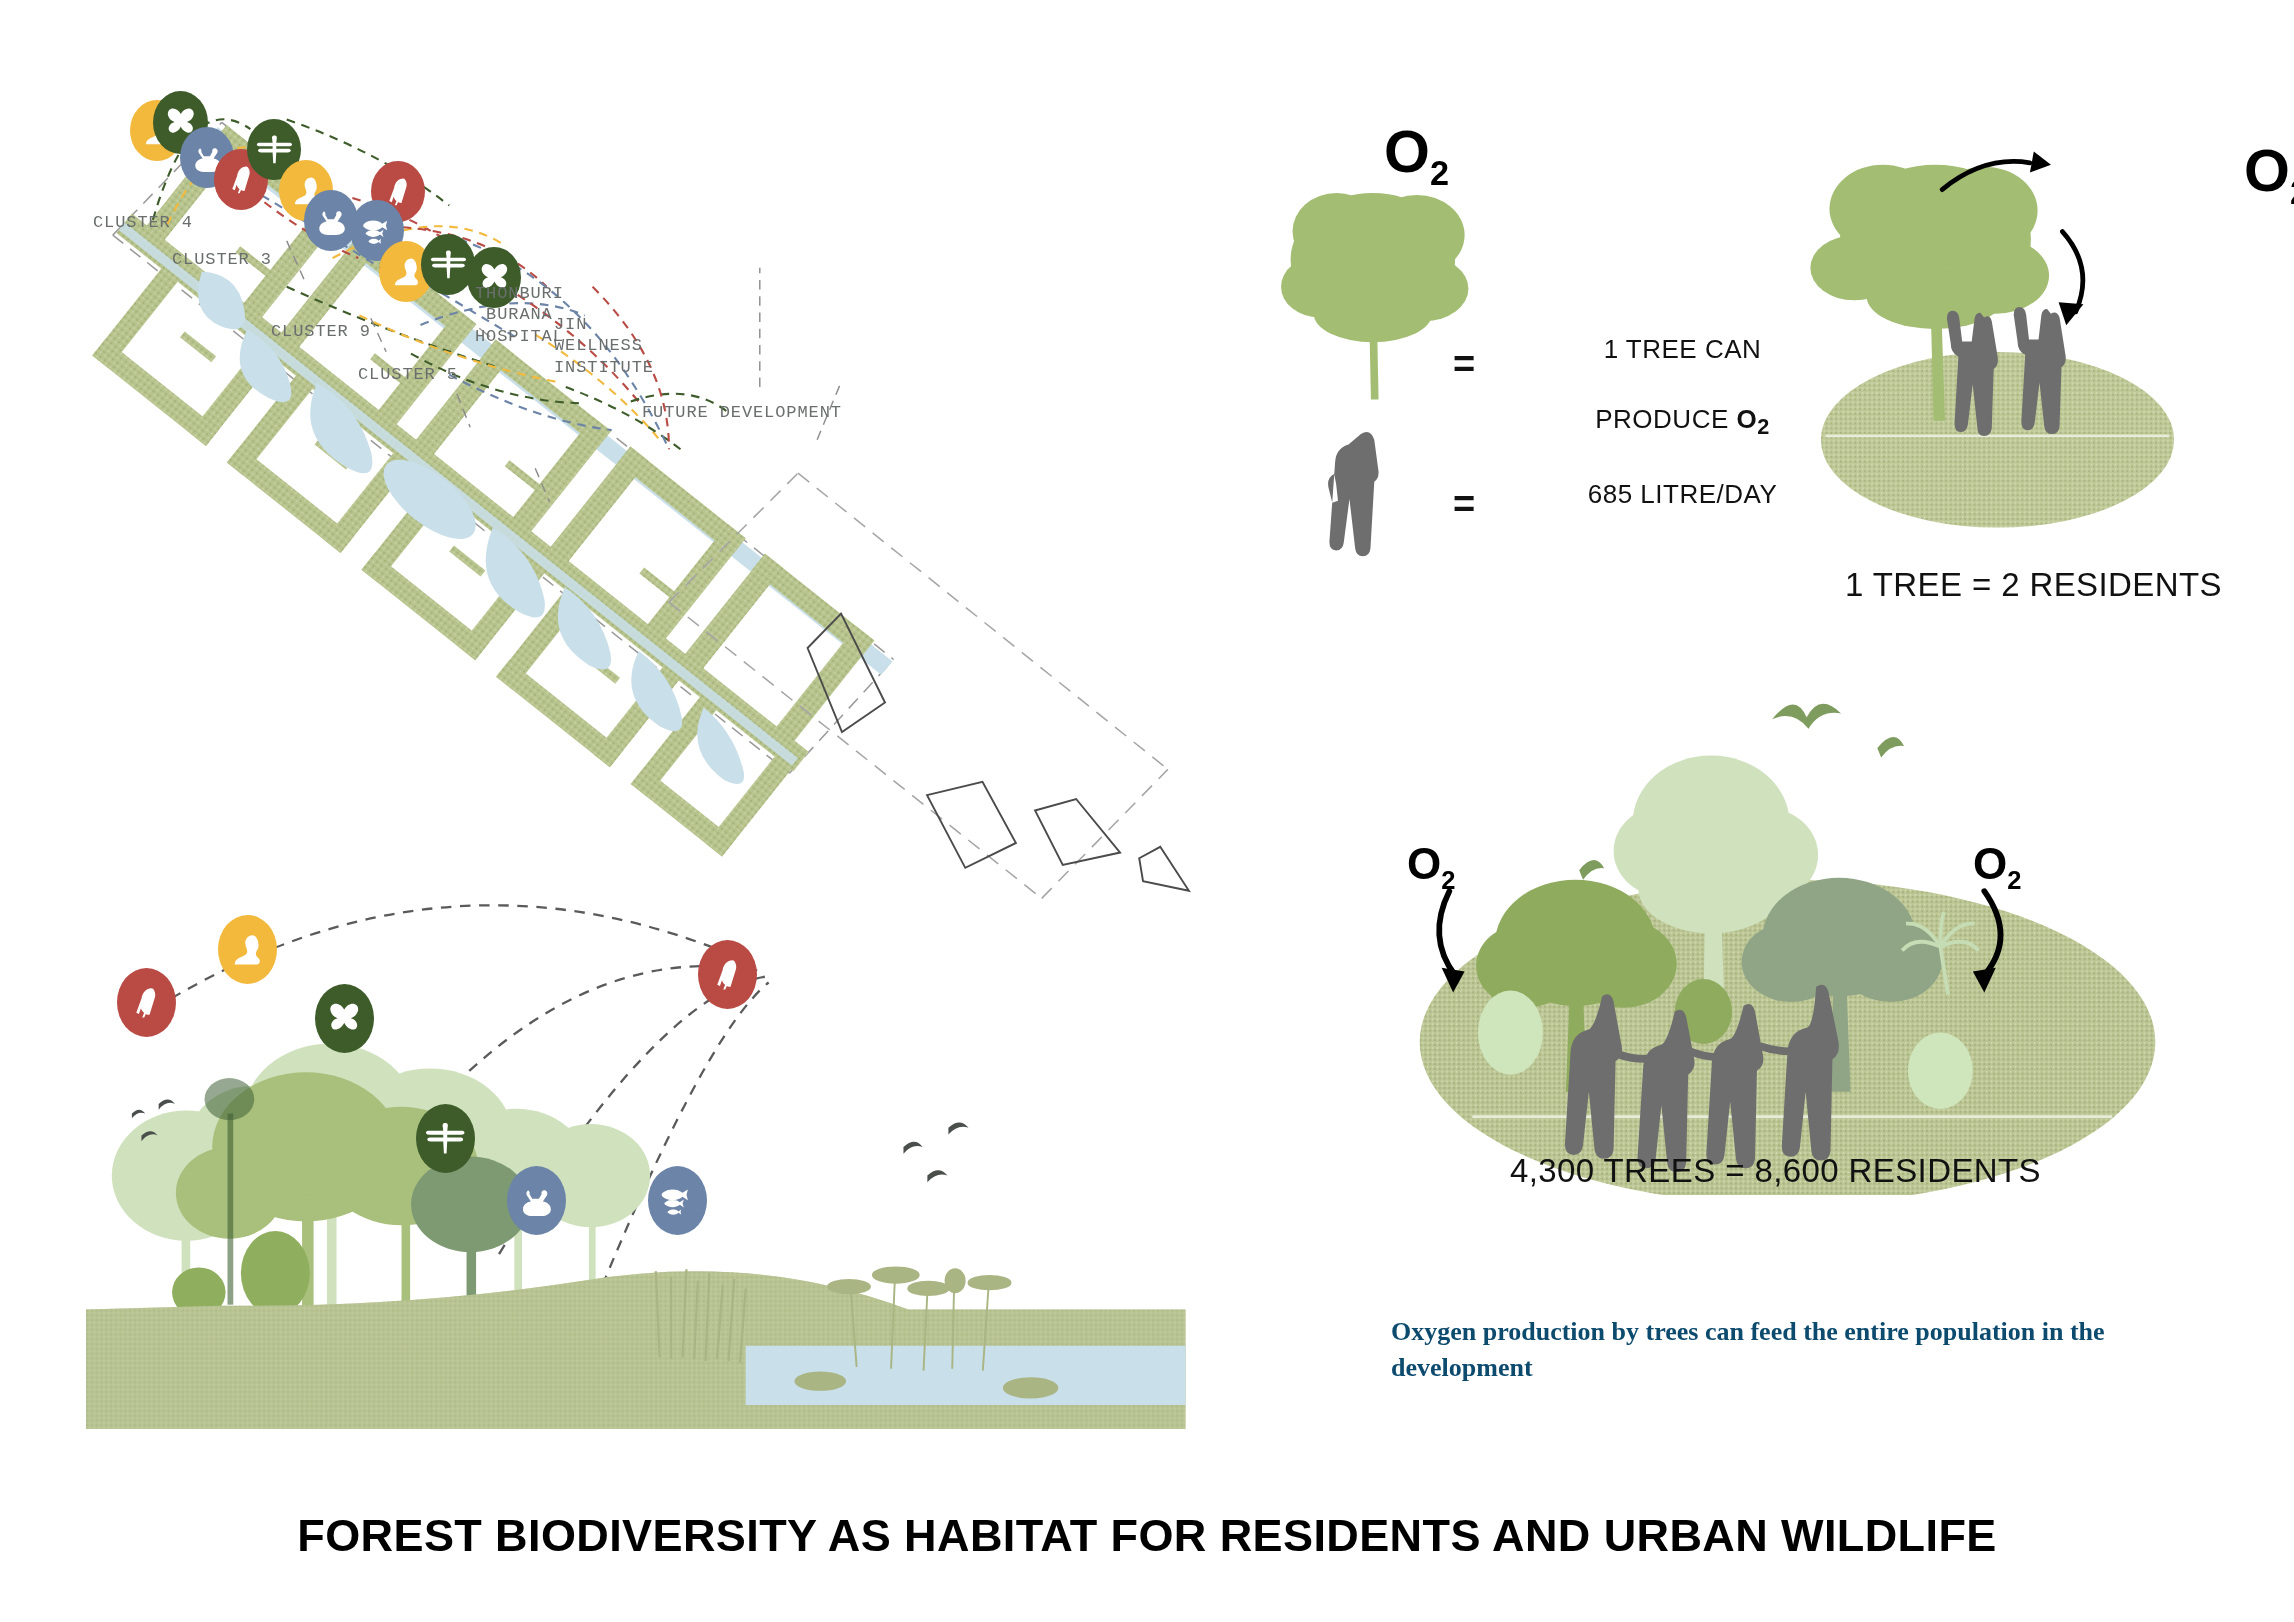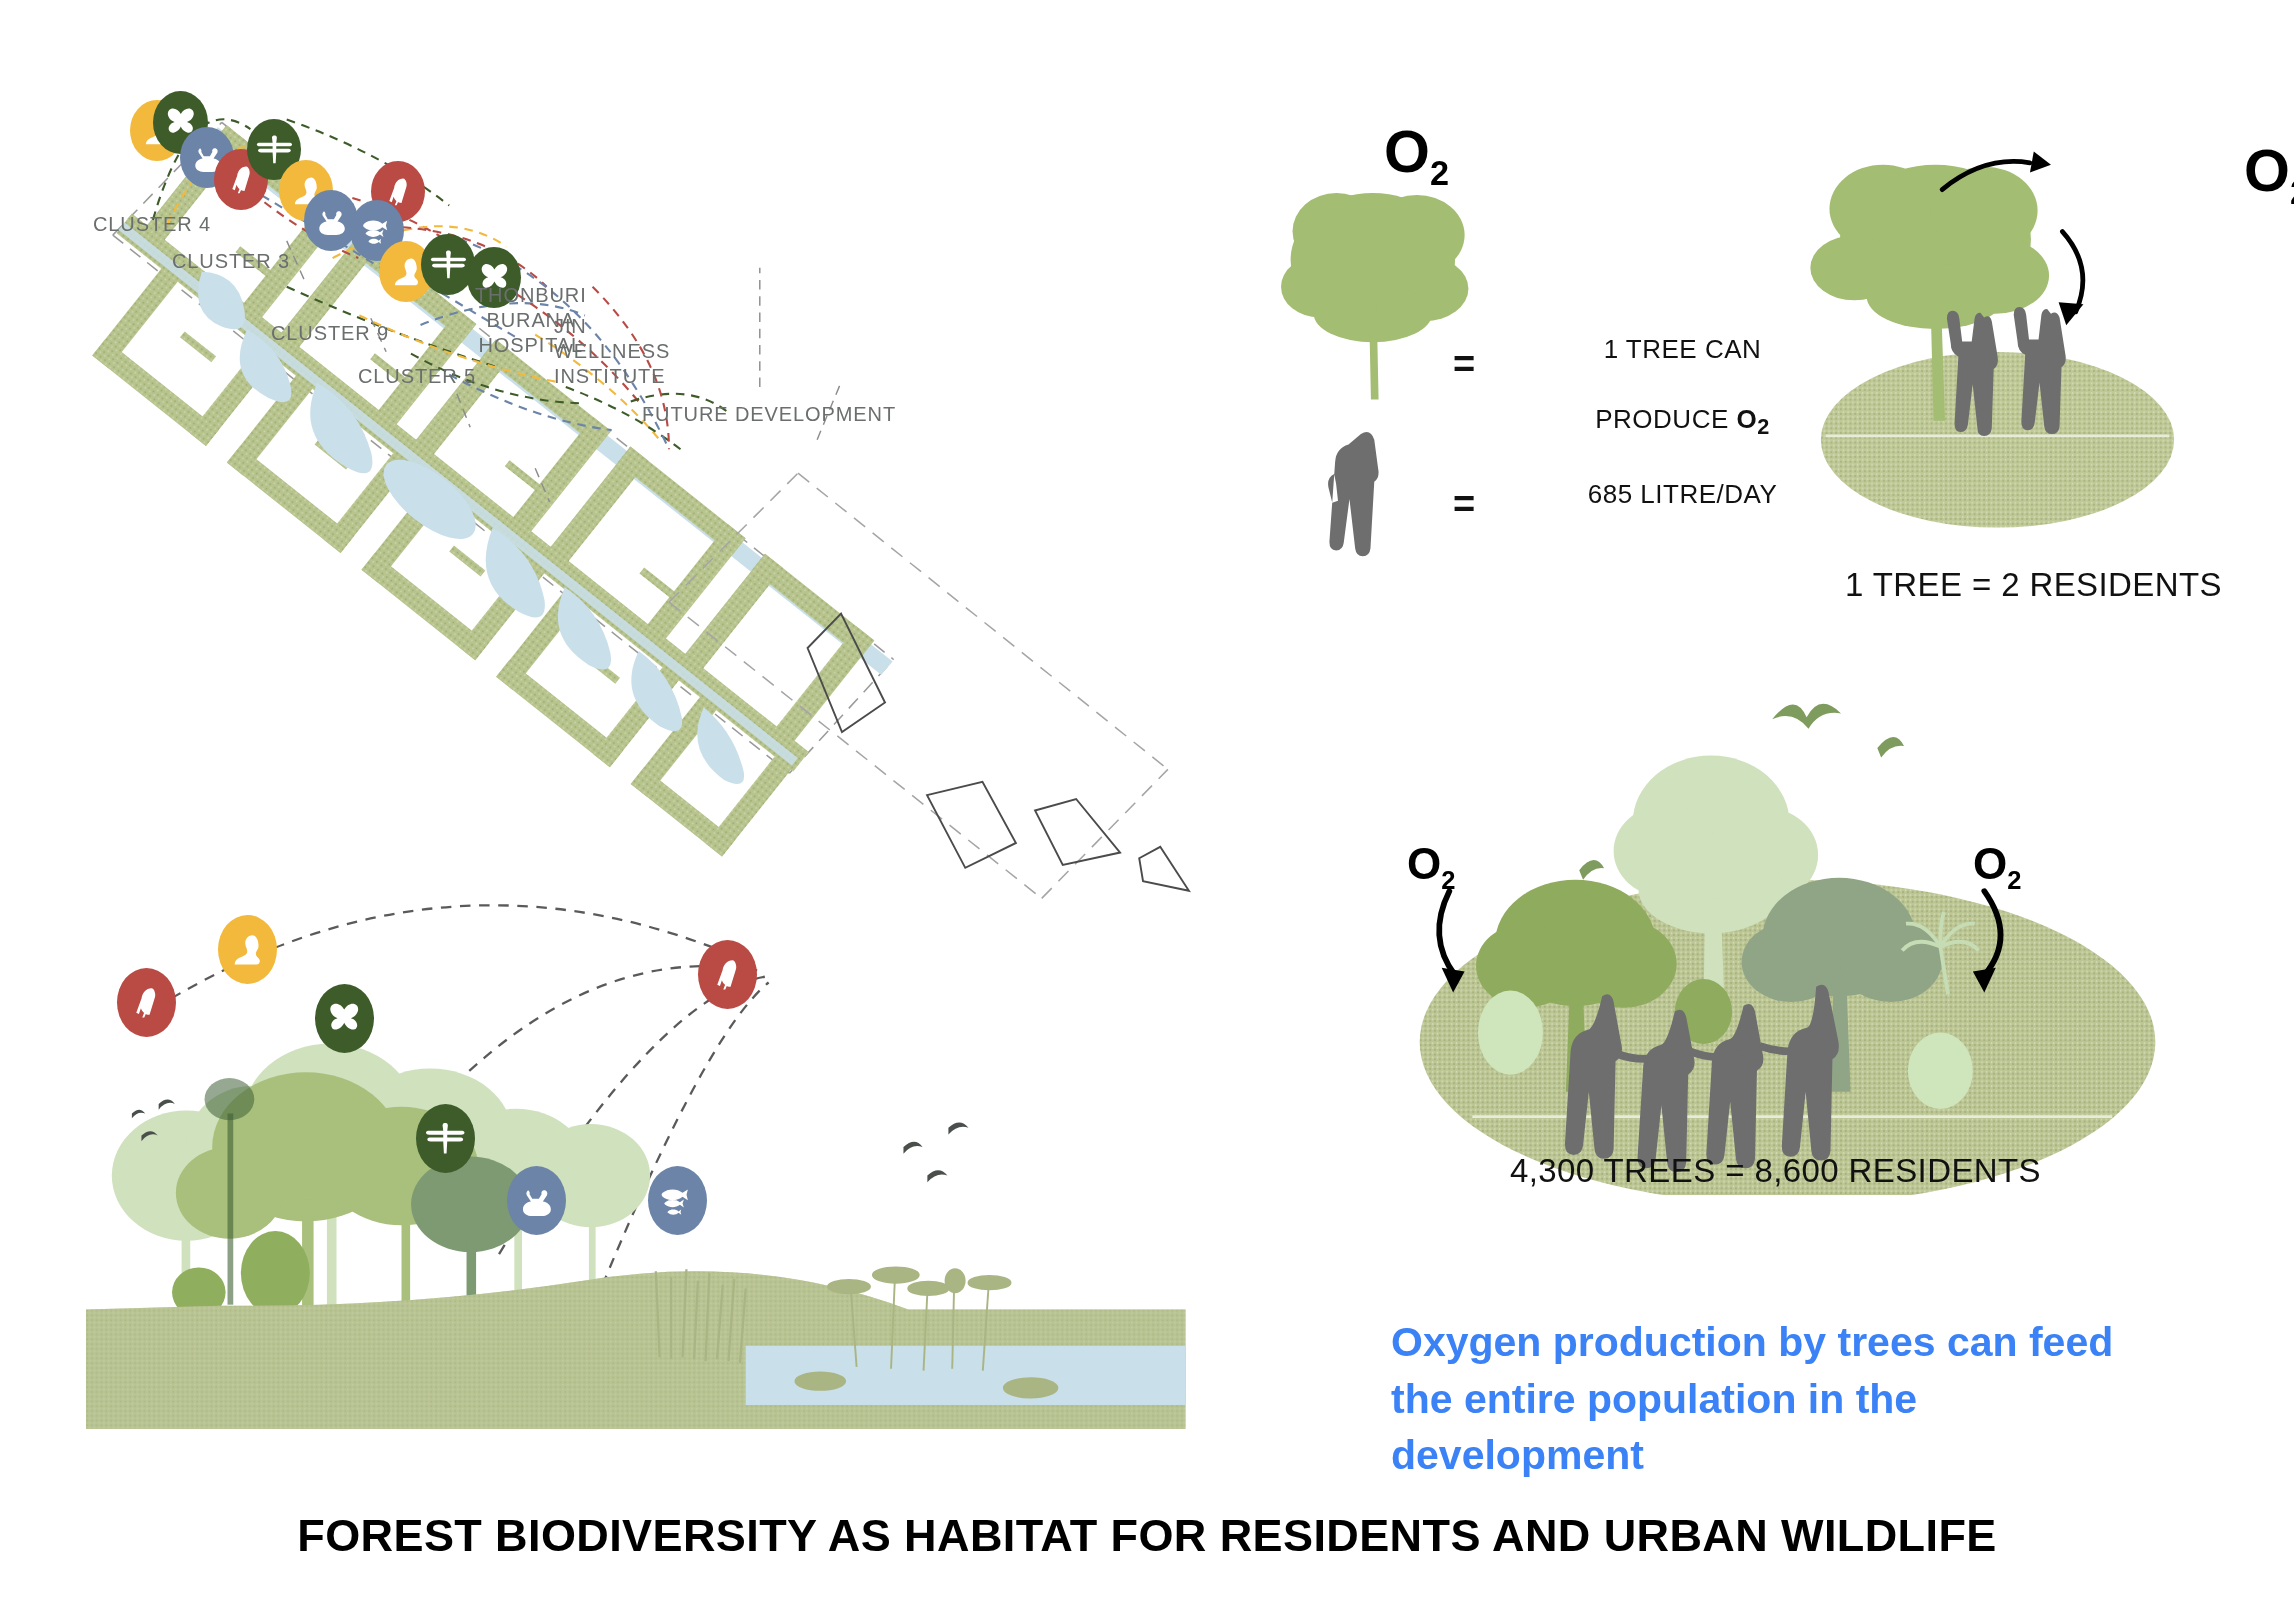--- a/index.html
+++ b/index.html
@@ -10,30 +10,30 @@
   .badge{position:absolute;border-radius:50%;display:flex;align-items:center;justify-content:center;}
   .badge svg{width:72%;height:72%;fill:#fff;}
   
   #plan-wrap{position:absolute;left:0;top:0;width:1338px;height:908px;}
   
   #section-wrap{position:absolute;left:86px;top:860px;width:1176px;height:593px;}
   
   #o2-wrap{position:absolute;left:1281px;top:115px;width:1013px;height:535px;}
   #forest-wrap{position:absolute;left:1367px;top:660px;width:927px;height:535px;}
   
-  .plan-label{position:absolute;font-size:20px;letter-spacing:0.9px;color:#6a6f6e;
-              font-family:Liberation Sans, sans-serif;white-space:pre-line;line-height:1.25;}
+  .plan-label{position:absolute;font-size:17px;letter-spacing:0.9px;color:#6a6f6e;
+              font-family:Liberation Mono, monospace;white-space:pre-line;line-height:1.25;}
   .o2txt{position:absolute;font-size:26px;letter-spacing:0.5px;color:#111;
          text-align:center;line-height:1.35;white-space:pre-line;}
   .o2big{position:absolute;font-weight:700;font-size:59px;line-height:1;color:#000;}
   .o2big sub{font-size:.58em;font-weight:700;}
   .eqsign{position:absolute;font-weight:800;font-size:38px;color:#111;}
   .capline{position:absolute;font-size:33px;letter-spacing:0.4px;color:#111;white-space:nowrap;}
-  #tagline{position:absolute;left:1391px;top:1314px;width:726px;font-size:41px;font-weight:700;
-           line-height:1.38;color:#3b82f6;}
+  #tagline{position:absolute;left:1391px;top:1314px;width:726px;font-size:26px;font-weight:700;
+           line-height:1.38;color:#0c4a6e;font-family:Liberation Serif, serif;}
   #maintitle{position:absolute;left:0;top:1510px;width:2294px;text-align:center;
              font-size:45px;font-weight:700;letter-spacing:0.4px;color:#000;}
   .o2sm{position:absolute;font-weight:700;font-size:44px;line-height:1;color:#000;}
   .o2sm sub{font-size:.58em;}
 </style>
 </head>
 <body>
 
 <div id="plan-wrap">
   <svg width="1338" height="908" viewBox="0 0 1400 950">

